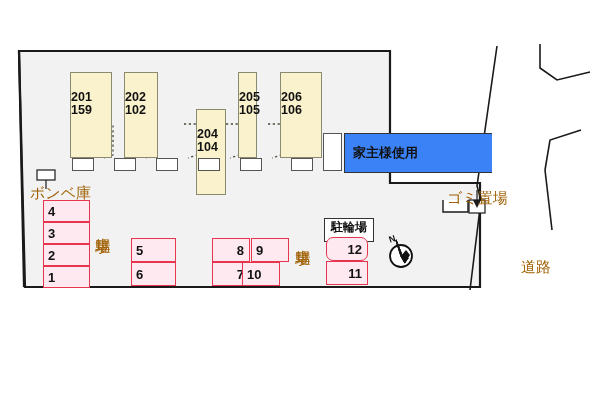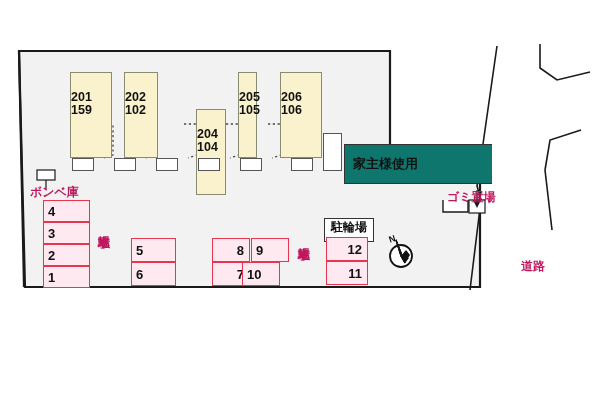--- a/index.html
+++ b/index.html
@@ -75,23 +75,23 @@
     font-size:13px;
     font-weight:bold;
     color:#111;
   }
   .stall.left-num .num{left:4px;top:50%;transform:translateY(-50%);}
   .stall.right-num .num{right:5px;top:50%;transform:translateY(-50%);}
 
   
   .lbl{
     position:absolute;
-    font-size:12px;
-    font-weight:bold;
-    color:#be185d;
+    font-size:15px;
+    font-weight:normal;
+    color:#a16207;
     white-space:nowrap;
     line-height:13px;
   }
   .lbl.vertical{
     writing-mode:vertical-rl;
     text-orientation:upright;
     letter-spacing:0px;
     line-height:13px;
   }
   .boxlbl{
@@ -101,25 +101,24 @@
     color:#111;
     background:#ffffff;
     border:1px solid #333;
     box-sizing:border-box;
     text-align:center;
     white-space:nowrap;
     line-height:16px;
   }
   .landlord-box{
     position:absolute;
-    background:#0f766e;
+    background:#3b82f6;
     border:1px solid #333;
     border-right:none;
     box-sizing:border-box;
-    margin-top:11px;
   }
   .landlord-box .t{
     position:absolute;
     left:8px;top:10px;
     font-size:13px;
     font-weight:bold;
     color:#111;
     white-space:nowrap;
   }
   
@@ -250,21 +249,21 @@
     <span class="num">7</span>
   </div>
 
   <div class="stall left-num" style="left:251px;top:238px;width:38px;height:24px;">
     <span class="num">9</span>
   </div>
   <div class="stall left-num" style="left:242px;top:262px;width:38px;height:24px;">
     <span class="num">10</span>
   </div>
 
-  <div class="stall right-num" style="left:326px;top:237px;width:42px;height:24px;">
+  <div class="stall right-num" style="left:326px;top:237px;width:42px;height:24px;border-radius:7px;">
     <span class="num">12</span>
   </div>
   <div class="stall right-num" style="left:326px;top:261px;width:42px;height:24px;">
     <span class="num">11</span>
   </div>
 
   <div id="compass">
     <span class="n">N</span>
     <svg width="30" height="32" viewBox="0 0 30 32">
       <circle cx="15" cy="20" r="11" fill="#ffffff" stroke="#111" stroke-width="1.8"></circle>

